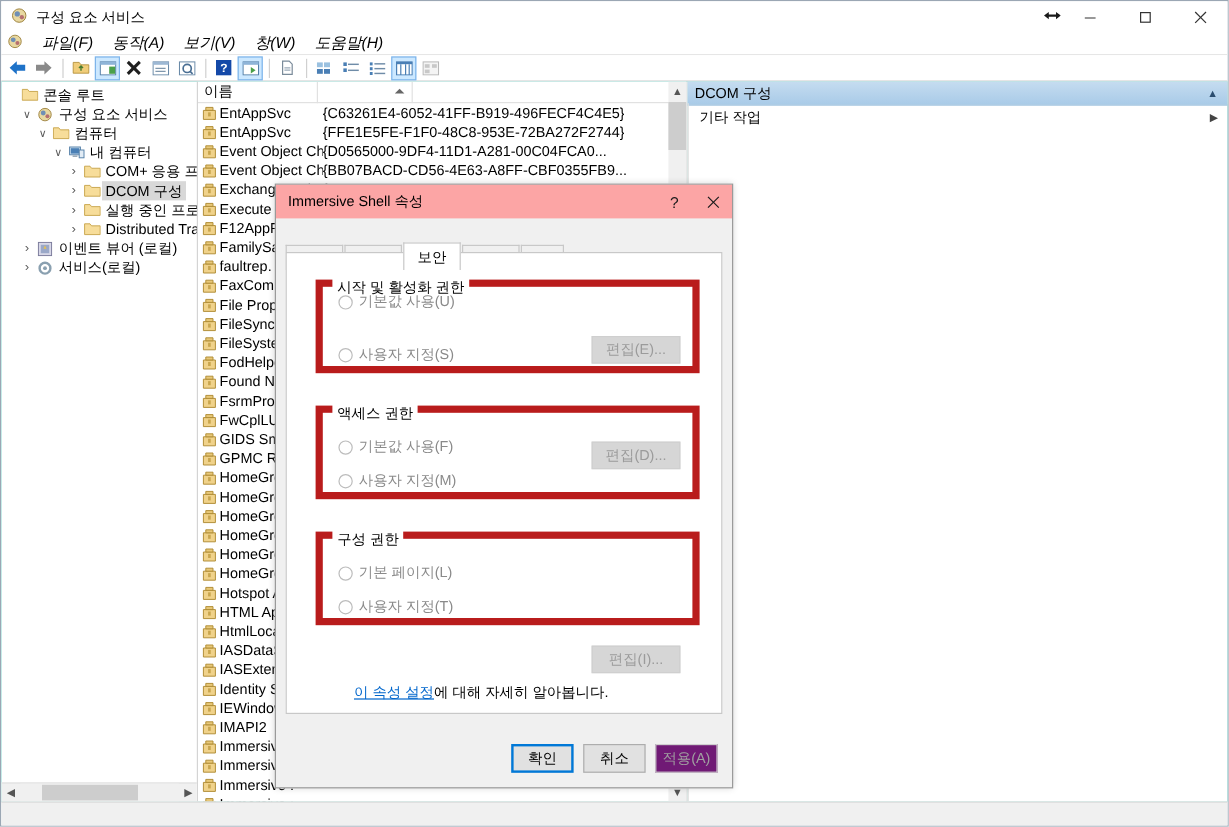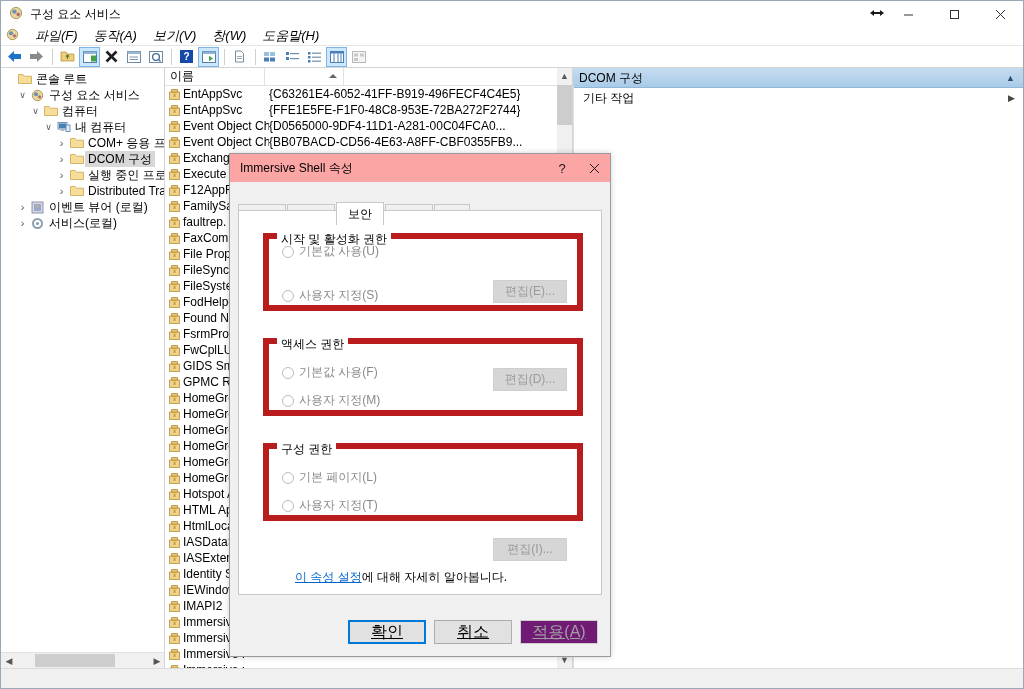--- a/index.html
+++ b/index.html
@@ -309,26 +309,25 @@
     display: flex; align-items: center; justify-content: center;
   }
   .dlg-buttons {
     position: absolute; left: 0; bottom: 0;
     width: 380px; height: 48px;
     display: flex; align-items: center; justify-content: flex-end;
     padding-right: 12px;
     gap: 8px;
   }
   .dbtn {
-    width: 78px; height: 24px;
-    font-size: 16px;
+    width: 52px; height: 24px;
+    font-size: 12px;
     display: flex; align-items: center; justify-content: center;
     background: #e1e1e1;
     border: 1px solid #adadad;
-    text-decoration: underline;
   }
   .dbtn.default {
     background: #e1e1e1;
     border: 2px solid #0078d7;
   }
   .dbtn.disabled {
     background: #701a75; border: 1px solid #cfcfcf; color: #a0a0a0;
   }
 </style>
 </head>

